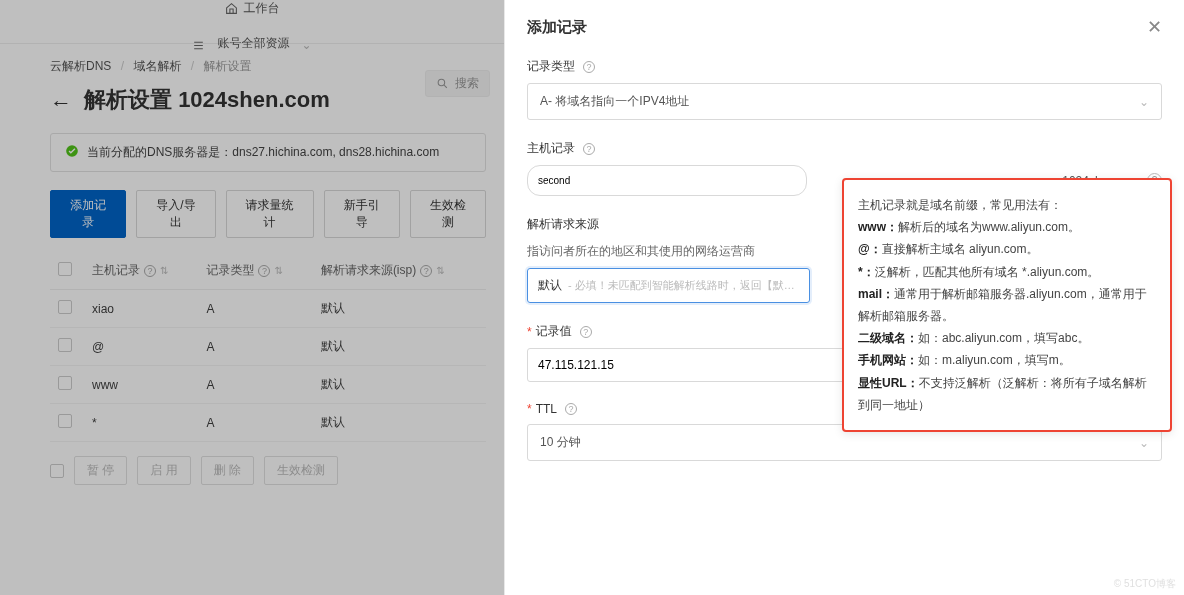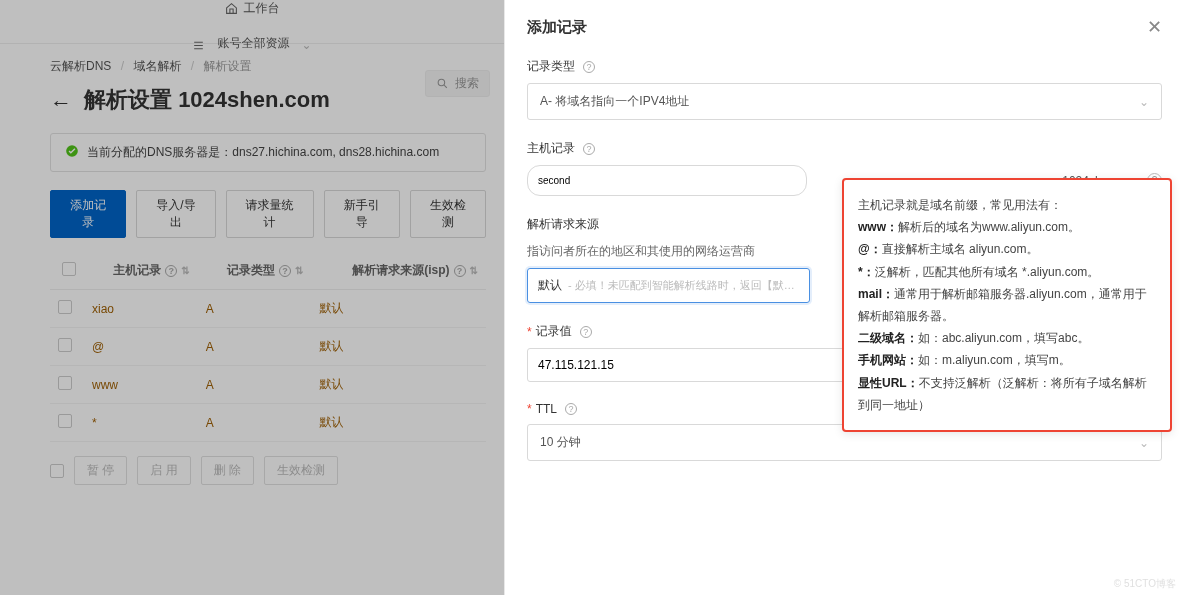--- a/index.html
+++ b/index.html
@@ -19,22 +19,22 @@
   .breadcrumb .bc-sep { margin: 0 6px; color: #ccc; }
   .title-row { display: flex; align-items: center; gap: 12px; margin-bottom: 18px; }
   .back-arrow { font-size: 22px; font-weight: bold; }
   h1 { font-size: 22px; font-weight: 700; }
   .dns-banner { border: 1px solid #e2e2e2; border-radius: 3px; padding: 10px 14px; display: flex; align-items: flex-start; gap: 8px; font-size: 12px; color: #444; margin-bottom: 18px; }
   .check-icon { width: 14px; height: 14px; color: #52c41a; }
   .btn-row { display: flex; gap: 10px; margin-bottom: 14px; }
   .btn { border: 1px solid #d9d9d9; background: #fff; padding: 6px 14px; font-size: 12px; border-radius: 2px; color:#333; cursor:pointer; }
   .btn.primary { background: #0064c8; border-color: #0064c8; color: #fff; }
   table.records { width: 100%; border-collapse: collapse; font-size: 12px; }
-  table.records th { text-align: right; font-weight: bold; color: #666; padding: 10px 8px; border-bottom: 1px solid #eee; }
-  table.records td { padding: 10px 8px; border-bottom: 1px solid #f3f3f3; color: #a16207; }
+  table.records th { text-align: left; font-weight: normal; color: #666; padding: 10px 8px; border-bottom: 1px solid #eee; }
+  table.records td { padding: 10px 8px; border-bottom: 1px solid #f3f3f3; color: #404040; }
   .cb { width: 14px; height: 14px; border: 1px solid #ccc; display: inline-block; border-radius: 2px; }
   .help-icon { display:inline-flex; width:12px; height:12px; border:1px solid #aaa; border-radius:50%; font-size:9px; align-items:center; justify-content:center; color:#aaa; margin-left:4px; vertical-align: middle; }
   .sort-icon { margin-left:4px; color:#bbb; font-size:10px; }
   .bottom-actions { display:flex; gap:10px; margin-top:14px; align-items:center; }
   .bottom-actions .btn { color:#bbb; border-color:#e0e0e0; padding:5px 12px; }
   
   .right-panel { flex: 1; height: 100%; border-left: 1px solid #e8e8e8; background:#fff; position: relative; padding: 0; overflow: visible; }
   .panel-header { display:flex; align-items:center; justify-content:space-between; padding: 16px 22px; }
   .panel-header h2 { font-size: 15px; font-weight: 600; }
   .close-x { font-size: 18px; color:#888; cursor:pointer; }

